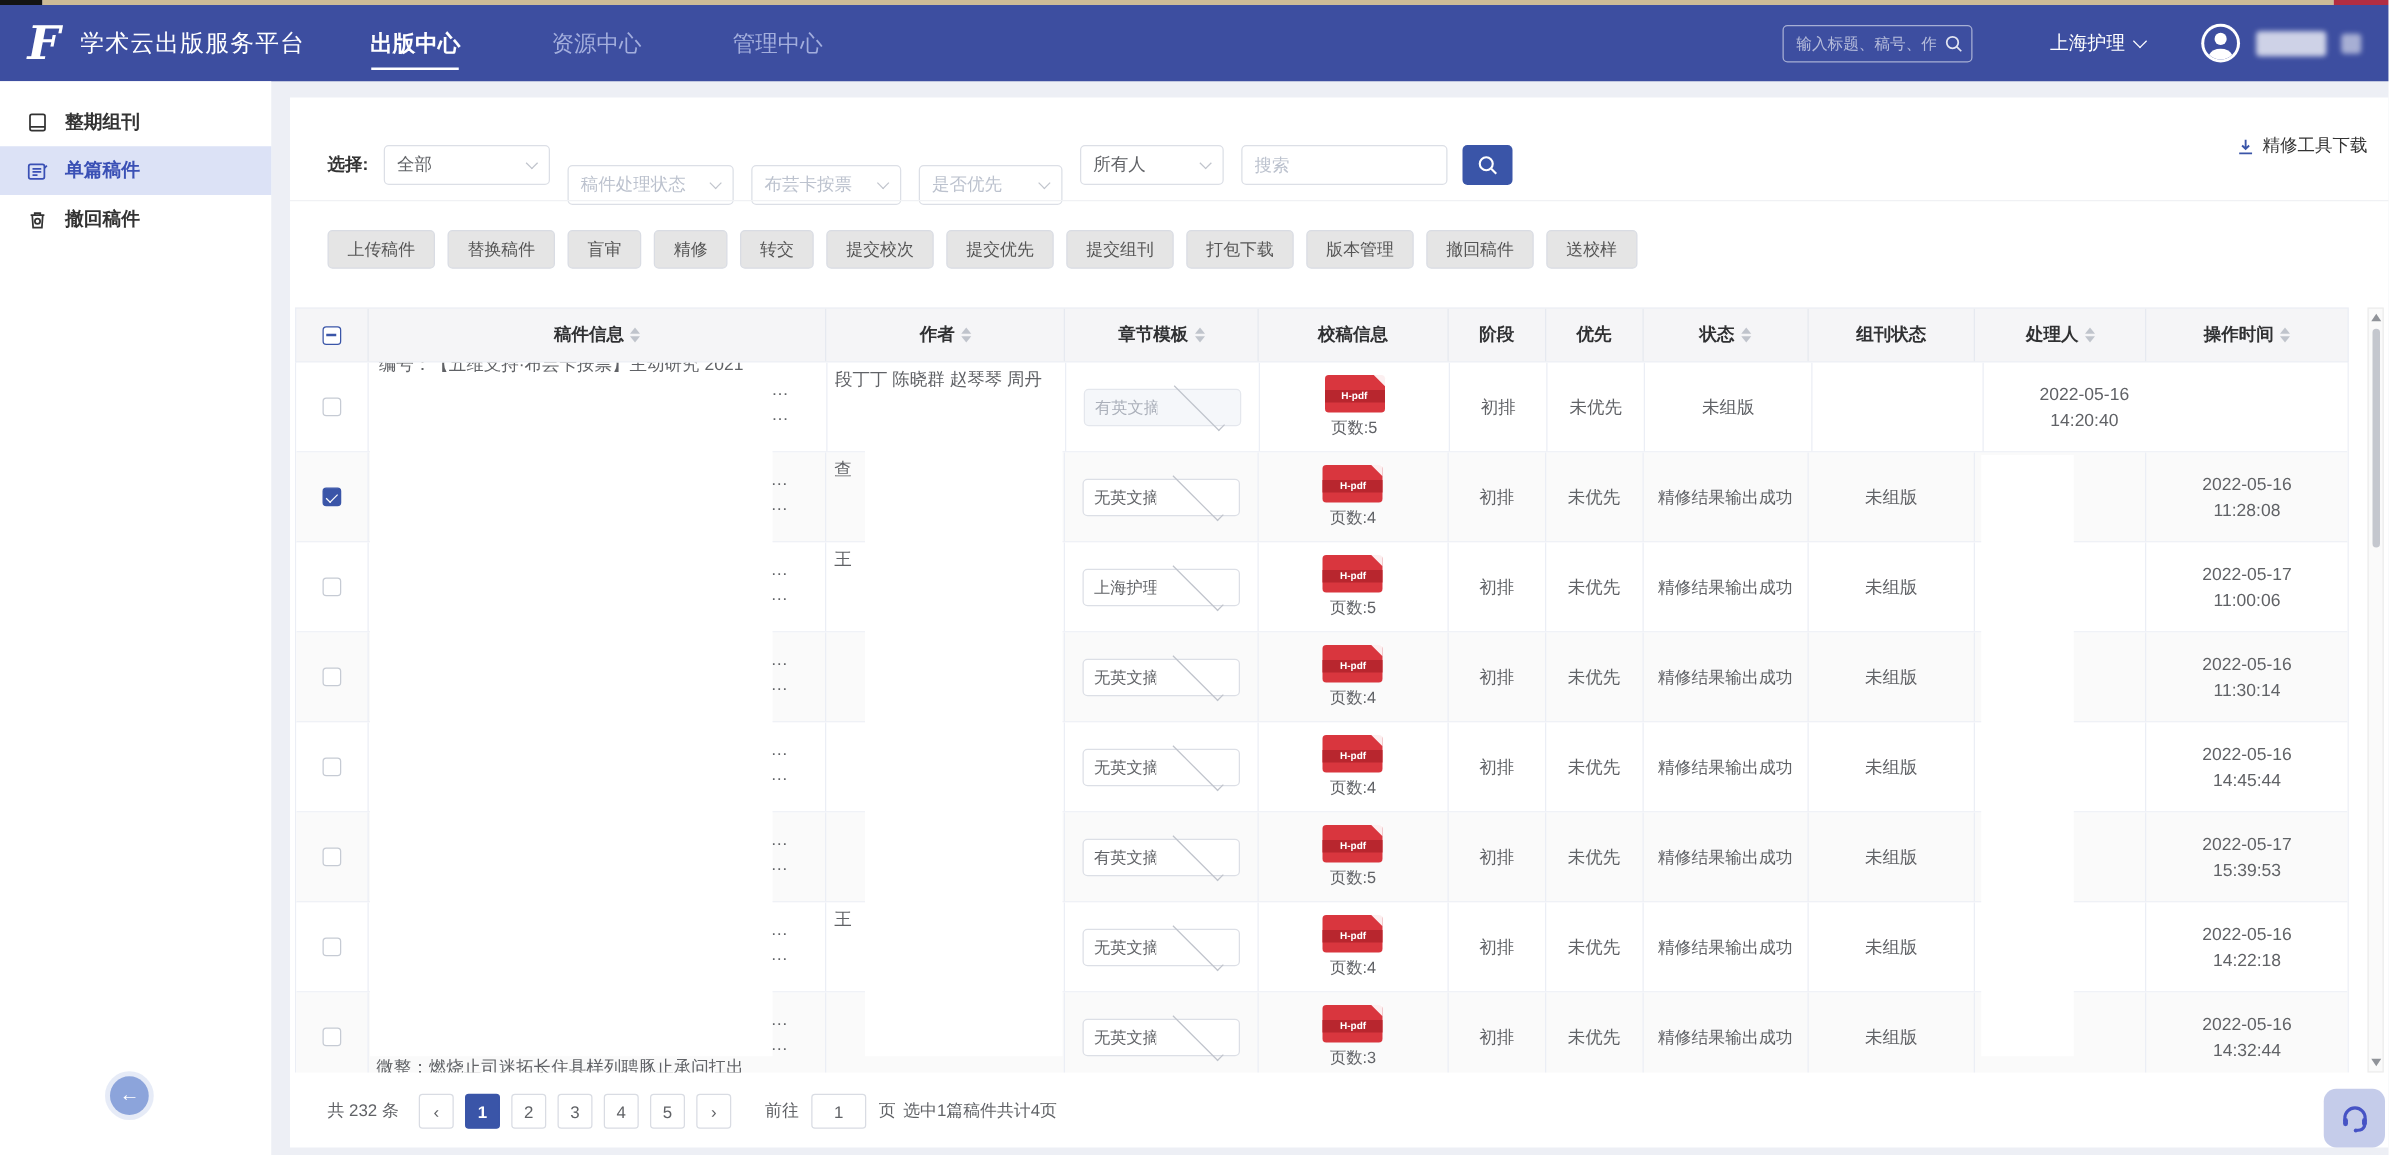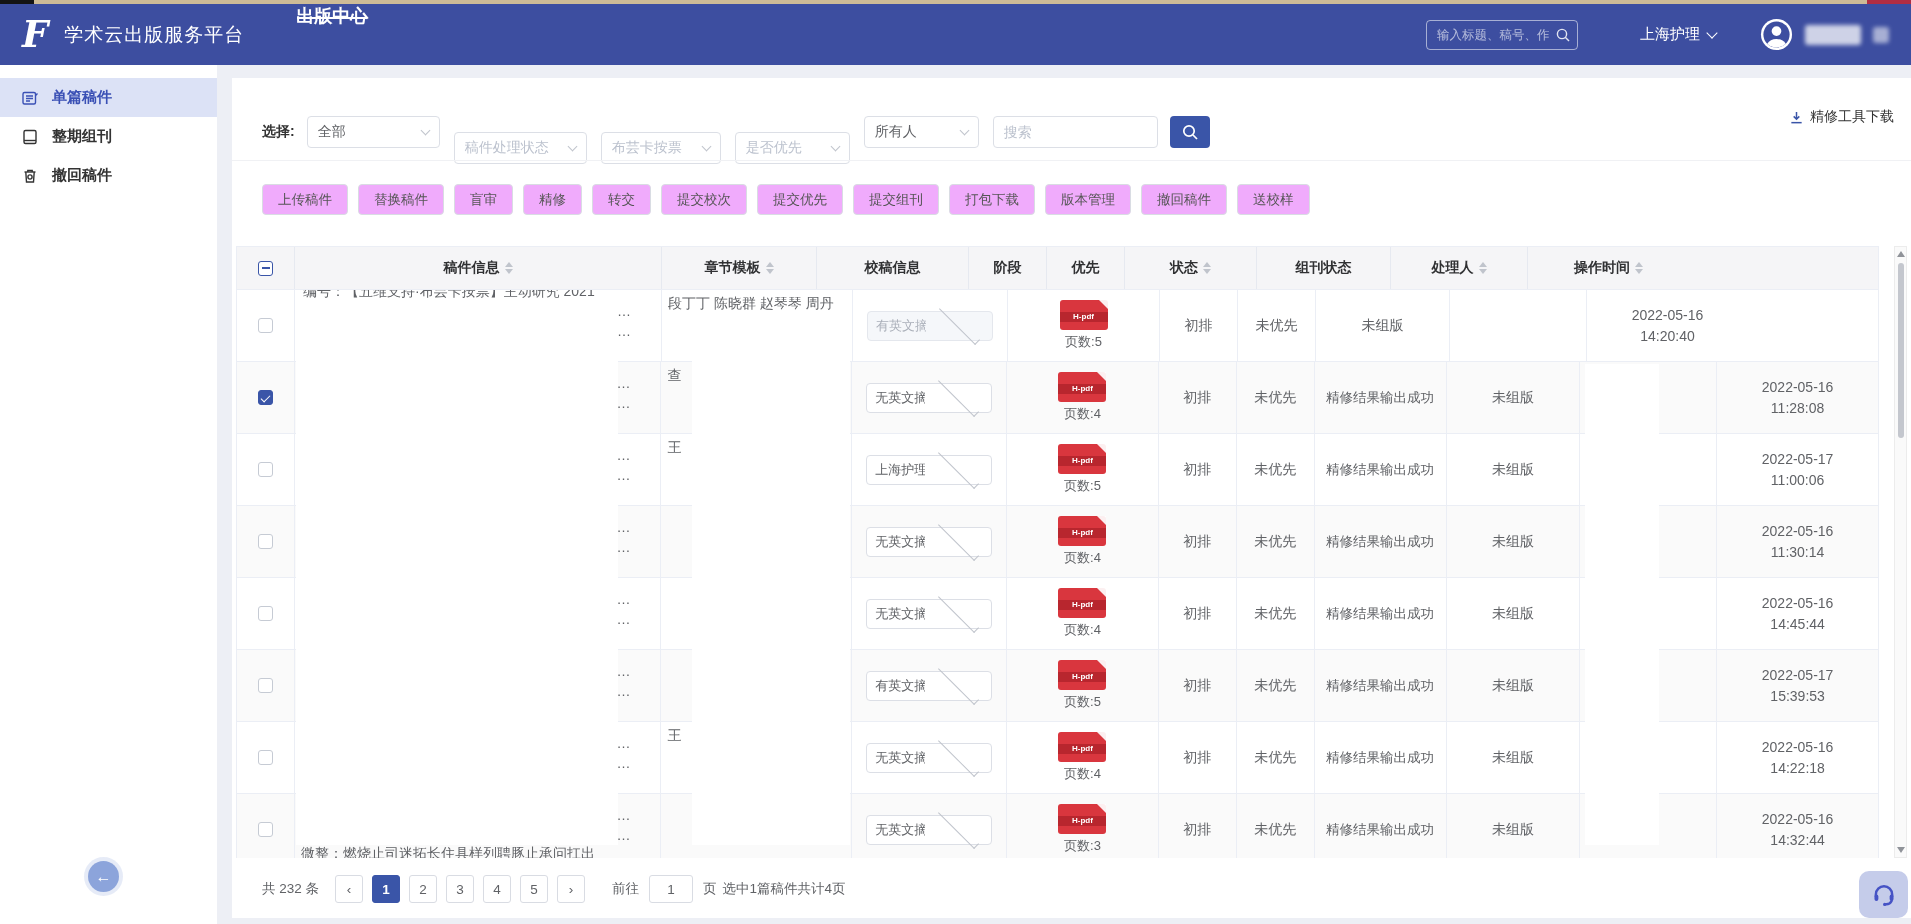--- a/index.html
+++ b/index.html
@@ -10,21 +10,21 @@
   
   .top-strip { height:4px; display:flex; }
   .ts-black { width:34px; background:#141414; }
   .ts-tan { flex:1; background:#CDBB97; }
   .ts-red { width:44px; background:#B22D42; }
 
   
   .navbar { position:absolute; top:4px; left:0; right:0; height:61px; background:#3D4EA0; display:flex; align-items:center; padding:0 22px; }
   .logo { font-family:"DejaVu Serif",serif; font-style:italic; font-weight:bold; font-size:37px; color:#fff; margin-right:16px; line-height:1; }
   .app-title { color:#fff; font-size:19px; letter-spacing:1px; margin-right:52px; }
-  .nav-links { display:flex; gap:73px; align-items:center; height:100%;flex-direction:column; }
+  .nav-links { display:flex; gap:73px; align-items:center; height:100%; }
   .navlink { color:#A3AEDD; font-size:18px; cursor:pointer; height:100%; display:flex; align-items:center; position:relative; }
   .navlink.active { color:#fff; font-weight:bold; }
   .navlink.active::after { content:""; position:absolute; left:1px; right:1px; bottom:9px; height:2px; background:#fff; }
   .nav-right { margin-left:auto; display:flex; align-items:center; }
   .nav-search { position:relative; width:152px; height:30px; }
   .nav-search input { width:100%; height:100%; background:transparent; border:1px solid rgba(255,255,255,.55); border-radius:4px; color:#fff; font-size:12.5px; padding:0 28px 0 10px; outline:none; }
   .nav-search input::placeholder { color:rgba(255,255,255,.62); }
   .nav-search svg { position:absolute; right:7px; top:7px; }
   .org { display:flex; align-items:center; gap:8px; color:#fff; font-size:15px; margin:0 44px 0 62px; cursor:pointer; }
   .chev-w { width:8px; height:8px; border-right:1.6px solid #fff; border-bottom:1.6px solid #fff; transform:rotate(45deg); margin-top:-4px; }
@@ -44,21 +44,21 @@
   .fselect { height:32px; border:1px solid #DCDFE6; border-radius:4px; display:flex; align-items:center; justify-content:space-between; padding:0 10px; margin-right:14px; font-size:14px; color:#606266; background:#fff; cursor:pointer; }
   .fselect.muted { color:#BCC2CE;margin-top:32px; }
   .chev-g { width:7px; height:7px; border-right:1.4px solid #C0C4CC; border-bottom:1.4px solid #C0C4CC; transform:rotate(45deg); margin-top:-3px; flex:none; margin-left:8px; }
   .fsearch { position:relative; }
   .fsearch input { width:165px; height:32px; border:1px solid #DCDFE6; border-radius:4px; font-size:14px; color:#606266; padding:0 10px; outline:none; }
   .fsearch input::placeholder { color:#BCC2CE; }
   .fsearch-btn { width:40px; height:32px; background:#3A55A8; border-radius:4px; margin-left:12px; display:flex; align-items:center; justify-content:center; border:none; cursor:pointer; }
   .download { position:absolute; top:30px; right:17px; display:flex; align-items:center; gap:6px; font-size:14px; color:#333; cursor:pointer; }
   .divider { position:absolute; top:82px; left:0; right:0; height:1px; background:#F0F1F4; }
   .actions { position:absolute; top:106px; left:30px; display:flex; gap:10px; }
-  .abtn { height:31px; padding:0 15px; border:1px solid #D9DCE3; border-radius:4px; background:#f0abfc; font-size:13.5px; color:#555; display:flex; align-items:center; cursor:pointer;text-align:center; }
+  .abtn { height:31px; padding:0 15px; border:1px solid #D9DCE3; border-radius:4px; background:#e5e5e5; font-size:13.5px; color:#555; display:flex; align-items:center; cursor:pointer;text-align:center; }
 
   
   .tablewrap { position:absolute; top:168px; left:4px; width:1643px; }
   .thead { display:flex; height:44px; background:#F5F5F7; border:1px solid #EBEEF5; }
   .th { display:flex; align-items:center; justify-content:center; gap:5px; font-size:14px; font-weight:bold; color:#303133; border-right:1px solid #E6E9F0; height:100%; }
   .th:last-child { border-right:none; }
   .sorter { display:flex; flex-direction:column; gap:2px; }
   .sorter i { display:block; width:0; height:0; border-left:4px solid transparent; border-right:4px solid transparent; }
   .sorter .up { border-bottom:5px solid #C0C4CC; }
   .sorter .down { border-top:5px solid #C0C4CC; }
@@ -146,38 +146,38 @@
         <circle cx="17" cy="17" r="13.5" fill="#3D4EA0"></circle>
         <circle cx="17" cy="13.5" r="5" fill="#FFFFFF"></circle>
         <path d="M7.5 26.5a10.5 8.5 0 0 1 19 0 13.4 13.4 0 0 1-19 0z" fill="#FFFFFF"></path>
       </svg>
       <div class="blur1"></div>
       <div class="blur2"></div>
     </div>
   </div>
 
   <div class="sidebar">
+      <div class="side-item">
+        <span style="display: flex;">
+          <svg width="18" height="18" viewBox="0 0 18 18" fill="none" stroke="currentColor" stroke-width="1.4">
+            <rect x="3" y="2.5" width="12" height="13" rx="1.5"></rect>
+            <path d="M3 12.5h12"></path>
+          </svg>
+        </span>
+        <span>整期组刊</span>
+      </div>
       <div class="side-item active">
         <span style="display: flex;">
           <svg width="18" height="18" viewBox="0 0 18 18" fill="none" stroke="currentColor" stroke-width="1.4">
             <rect x="2" y="3.5" width="12.5" height="11.5" rx="1.5"></rect>
             <path d="M5 7h7M5 9.5h7M5 12h4"></path>
             <path d="M14.5 6.5l2-2"></path>
           </svg>
         </span>
         <span>单篇稿件</span>
-      </div>
-      <div class="side-item">
-        <span style="display: flex;">
-          <svg width="18" height="18" viewBox="0 0 18 18" fill="none" stroke="currentColor" stroke-width="1.4">
-            <rect x="3" y="2.5" width="12" height="13" rx="1.5"></rect>
-            <path d="M3 12.5h12"></path>
-          </svg>
-        </span>
-        <span>整期组刊</span>
       </div>
       <div class="side-item">
         <span style="display: flex;">
           <svg width="18" height="18" viewBox="0 0 18 18" fill="none" stroke="currentColor" stroke-width="1.4">
             <path d="M3.5 5h11"></path>
             <path d="M6.8 5V3.5h4.4V5"></path>
             <path d="M4.8 5l.7 10h7l.7-10"></path>
             <circle cx="9" cy="10" r="2.1"></circle>
           </svg>
         </span>
@@ -249,20 +249,27 @@
           <div class="th" style="width: 58px;">
             <span class="cb indet"></span>
           </div>
           <div class="th" style="width: 367px;">
             <span>稿件信息</span>
             <span class="sorter">
               <i class="up"></i>
               <i class="down"></i>
             </span>
           </div>
+          <div class="th" style="width: 191px;">
+            <span>作者</span>
+            <span class="sorter">
+              <i class="up"></i>
+              <i class="down"></i>
+            </span>
+          </div>
           <div class="th" style="width: 155px; text-align: right;">
             <span>章节模板</span>
             <span class="sorter">
               <i class="up"></i>
               <i class="down"></i>
             </span>
           </div>
           <div class="th" style="width: 152px;">
             <span>校稿信息</span>
           </div>

